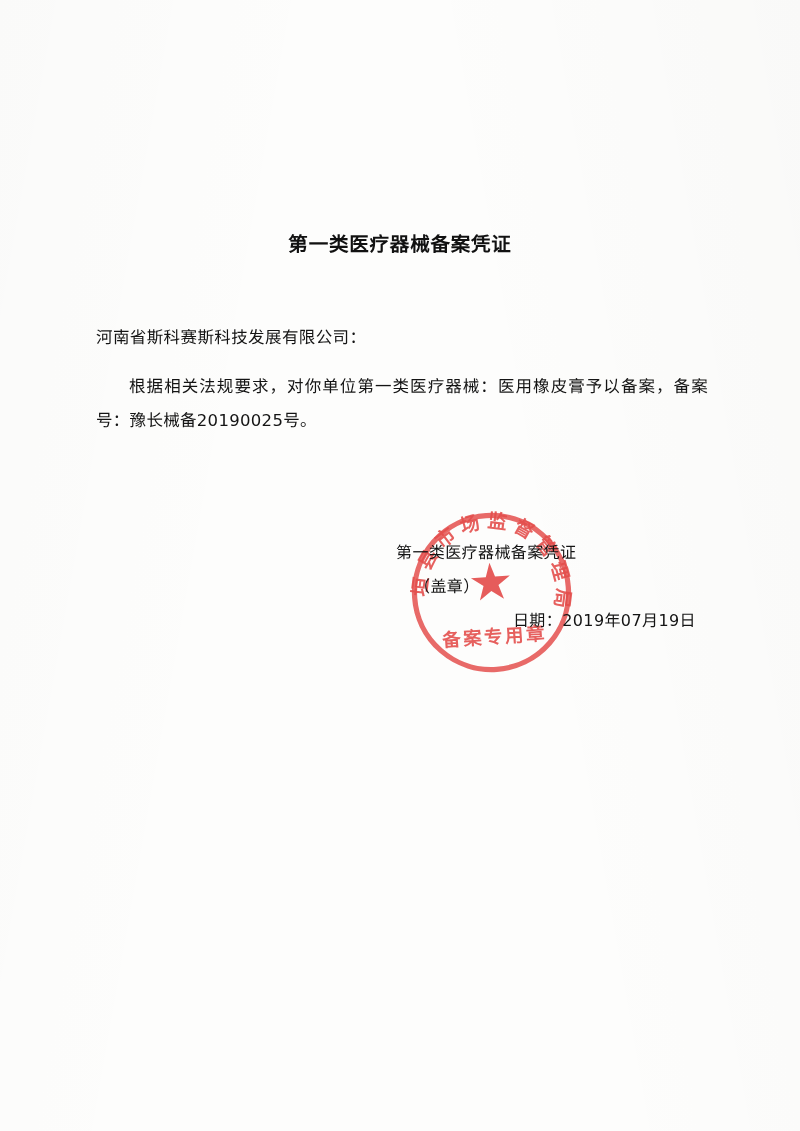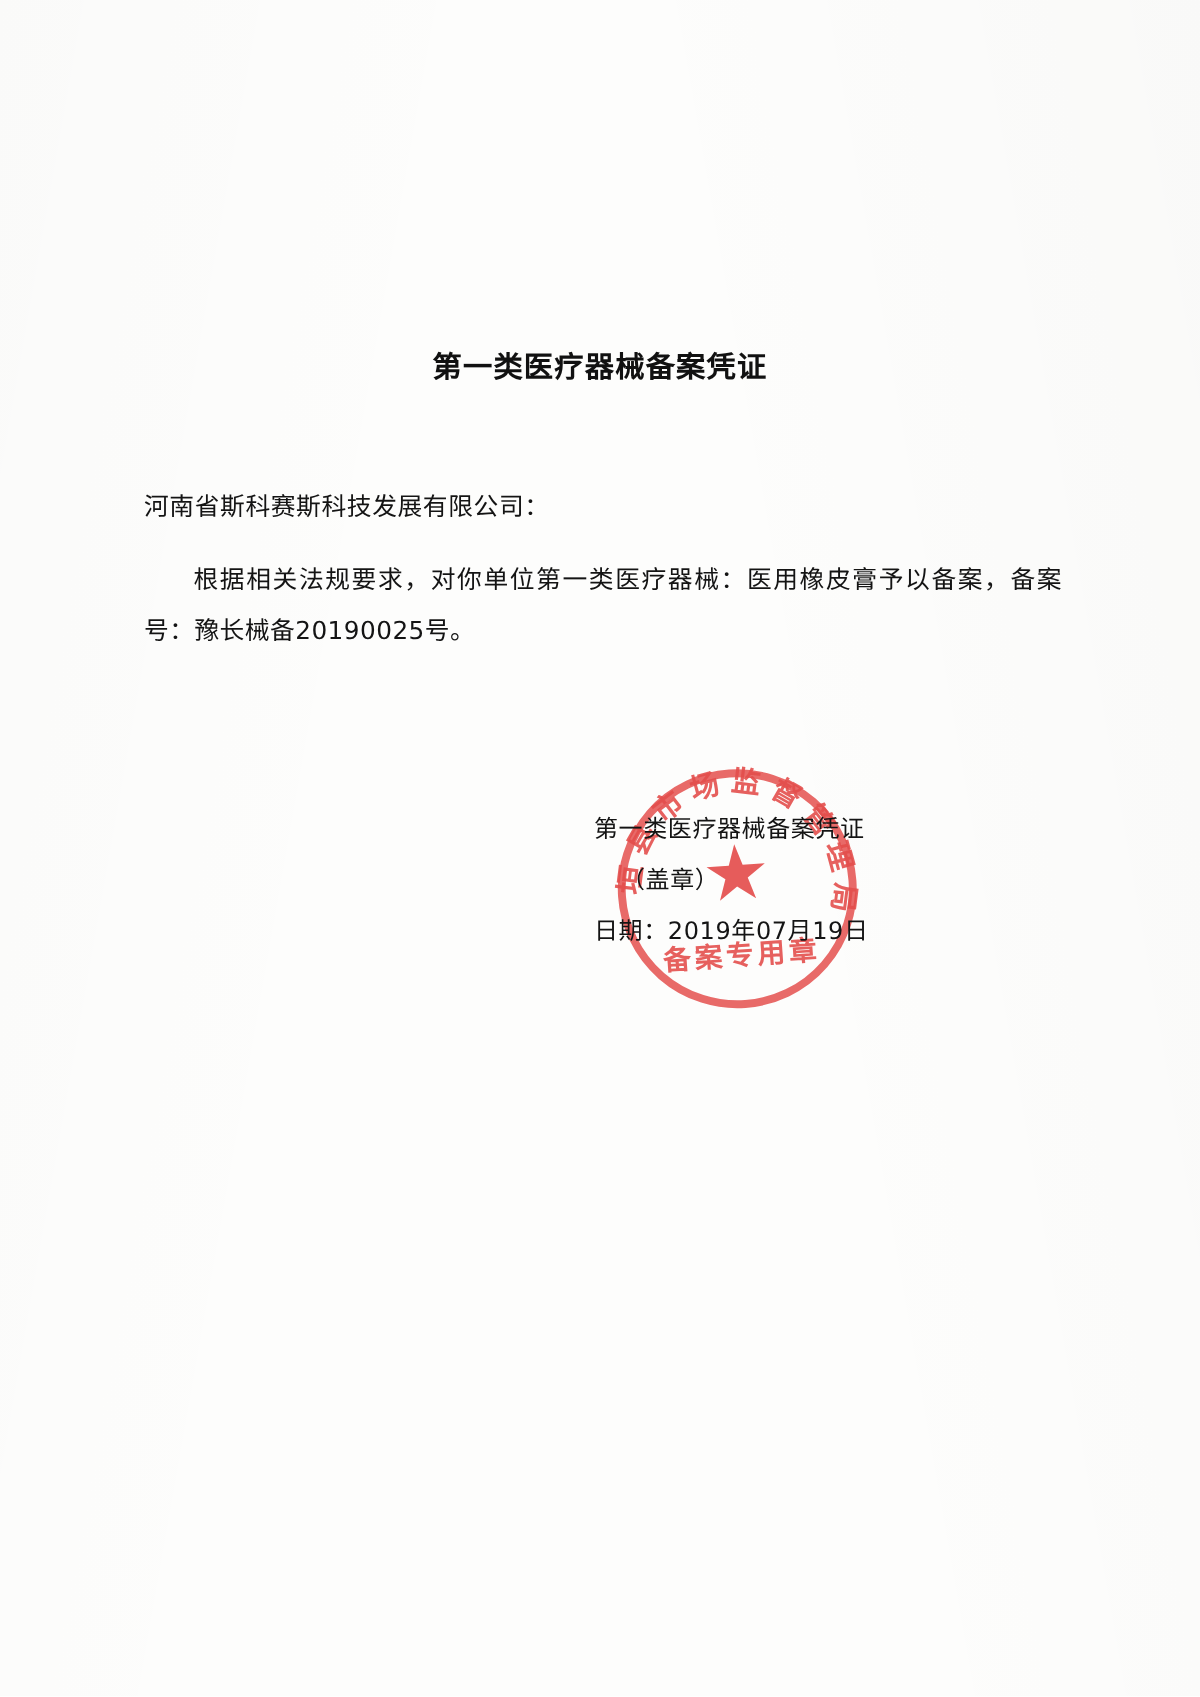--- a/index.html
+++ b/index.html
@@ -73,21 +73,21 @@
     left: 396px;
     width: 300px;
     font-size: 16px;
     line-height: 34px;
     letter-spacing: 0.4px;
     color: #141414;
     z-index: 3;
   }
   .sign-org { white-space: nowrap; }
   .sign-seal-note { margin-left: 18px; }
-  .sign-date { margin-left: 0px; white-space: nowrap; }
+  .sign-date { margin-left: 0px; white-space: nowrap; text-align: right; }
 
   
   .seal {
     position: absolute;
     left: 404px;
     top: 505px;
     width: 175px;
     height: 175px;
     z-index: 2;
     opacity: 0.92;

